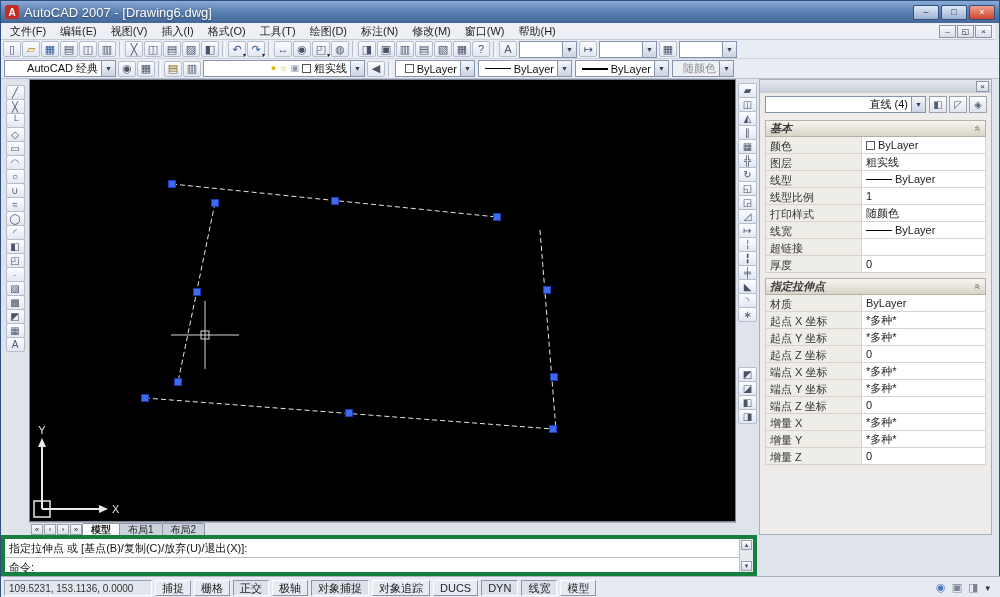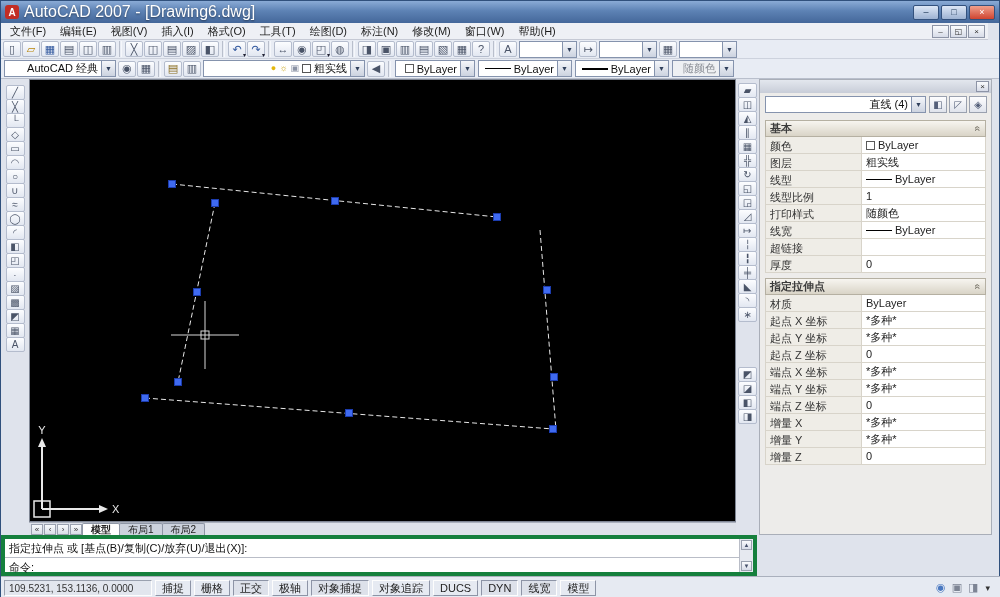--- a/index.html
+++ b/index.html
@@ -2,26 +2,26 @@
 <html><head>
 <meta charset="utf-8">
 <style>
 *{margin:0;padding:0;box-sizing:border-box;}
 html,body{width:1000px;height:597px;overflow:hidden;}
 body{font-family:"Liberation Sans","DejaVu Sans",sans-serif;font-size:11px;background:#dfe3ec;}
 .app{position:relative;width:1000px;height:597px;border:1px solid #30507c;background:#dfe3ec;}
 
 .titlebar{position:absolute;left:0;top:0;right:0;height:22px;background:linear-gradient(#8aabd6,#5d82b4 45%,#44679a);display:flex;align-items:center;padding:0 4px;color:#fff;}
 .app-icon{width:14px;height:14px;background:#c22d25;border-radius:3px;color:#fff;font-weight:bold;font-size:10px;display:flex;align-items:center;justify-content:center;margin-right:5px;flex:none;}
-.title-text{font-size:16px;text-shadow:0 1px 2px rgba(0,0,0,.45);white-space:nowrap;}
+.title-text{font-size:13px;text-shadow:0 1px 2px rgba(0,0,0,.45);white-space:nowrap;}
 .win-controls{margin-left:auto;display:flex;gap:2px;}
 .win-btn{width:26px;height:15px;border:1px solid #33517d;border-radius:2px;background:linear-gradient(#dde7f6,#9db2d2);color:#16304f;font-size:9px;line-height:13px;text-align:center;}
 .win-btn.close{background:linear-gradient(#f0a08c,#cf4430);color:#fff;}
 
-.menubar{position:absolute;top:22px;left:0;right:11px;height:17px;background:#eef0f5;border-bottom:1px solid #c5c9d4;display:flex;align-items:center;padding-left:2px;}
+.menubar{position:absolute;top:22px;left:0;right:4px;height:17px;background:#eef0f5;border-bottom:1px solid #c5c9d4;display:flex;align-items:center;padding-left:2px;}
 .menu-items{display:flex;}
 .menu-item{padding:1px 7px;color:#1c1c1c;white-space:nowrap;}
 .doc-controls{margin-left:auto;display:flex;gap:1px;padding-right:3px;}
 .doc-btn{width:17px;height:13px;border:1px solid #8d94a6;background:linear-gradient(#fafbfd,#d7dce8);font-size:8px;line-height:11px;text-align:center;color:#333;}
 
 .toolbar{display:flex;align-items:center;gap:1px;padding:1px 2px;background:#e8ecf4;}
 #toolbar1{position:absolute;top:39px;left:0;right:0;height:19px;border-bottom:1px solid #cdd2dd;}
 #toolbar2{position:absolute;top:58px;left:0;right:0;height:20px;border-bottom:1px solid #b9bfcc;}
 .tb-btn{position:relative;width:18px;height:16px;background:linear-gradient(#fcfdff,#e2e7f1);border:1px solid #b4bccd;border-radius:2px;display:inline-flex;align-items:center;justify-content:center;color:#4a5468;font-size:11px;flex:none;}
 .tb-glyph{line-height:1;}
@@ -60,21 +60,21 @@
 .ltab{height:12px;padding:0 8px;font-size:10px;line-height:12px;border:1px solid #8e96a5;border-bottom:none;background:#ccd2dd;color:#222;margin-left:-1px;border-radius:2px 2px 0 0;flex:none;}
 .ltab.active{background:#fff;font-weight:bold;}
 
 .props-panel{position:absolute;left:758px;top:0;width:233px;height:456px;background:#edecea;border:1px solid #a9aeb8;}
 .props-top{height:13px;background:linear-gradient(#e3e7ee,#c8cdd8);display:flex;justify-content:flex-end;align-items:center;padding:0 2px;}
 .props-close{width:13px;height:11px;border:1px solid #8d94a6;background:linear-gradient(#fafbfd,#d7dce8);font-size:8px;line-height:9px;text-align:center;color:#333;}
 .props-head{display:flex;align-items:center;gap:2px;padding:3px 4px;}
 .props-head .combo{flex:1;}
 .mini-btn{width:18px;height:17px;border:1px solid #9aa1af;background:linear-gradient(#fdfdfe,#dfe3ec);font-size:10px;display:flex;align-items:center;justify-content:center;color:#55607a;flex:none;}
 .props-body{position:absolute;left:5px;right:5px;top:40px;bottom:4px;overflow:hidden;font-size:11px;}
-.sec-head{height:17px;background:linear-gradient(#f7f5f0,#d9d4c7);border:1px solid #b5b0a2;display:flex;align-items:center;padding:0 4px;margin-top:5px;color:#3c3c3c;font-weight:bold;}
+.sec-head{height:17px;background:linear-gradient(#f7f5f0,#d9d4c7);border:1px solid #b5b0a2;display:flex;align-items:center;padding:0 4px;margin-top:5px;color:#3c3c3c;font-weight:bold;font-style:italic;}
 .sec-head:first-child{margin-top:0;}
 .sec-chev{margin-left:auto;transform:rotate(90deg);font-size:10px;color:#6b675c;font-weight:normal;}
 .prow{display:flex;height:17px;border:1px solid #d8d4ca;border-top:none;background:#fff;}
 .plabel{width:96px;background:#efede7;border-right:1px solid #d8d4ca;padding:2px 4px;color:#333;white-space:nowrap;overflow:hidden;flex:none;}
 .pvalue{flex:1;display:flex;align-items:center;gap:3px;padding:0 4px;color:#222;overflow:hidden;white-space:nowrap;}
 
 .cmd{position:absolute;left:0;top:534px;width:756px;height:41px;background:#fff;border:4px solid #15803d;}
 .cmd-history{height:19px;padding:2px 4px;border-bottom:1px solid #b9bdc7;color:#111;white-space:nowrap;overflow:hidden;}
 .cmd-prompt{padding:2px 4px;color:#111;}
 .cmd-scroll{position:absolute;right:0;top:0;bottom:0;width:14px;background:#e6e9f0;border-left:1px solid #b9bdc7;display:flex;flex-direction:column;justify-content:space-between;align-items:center;}

